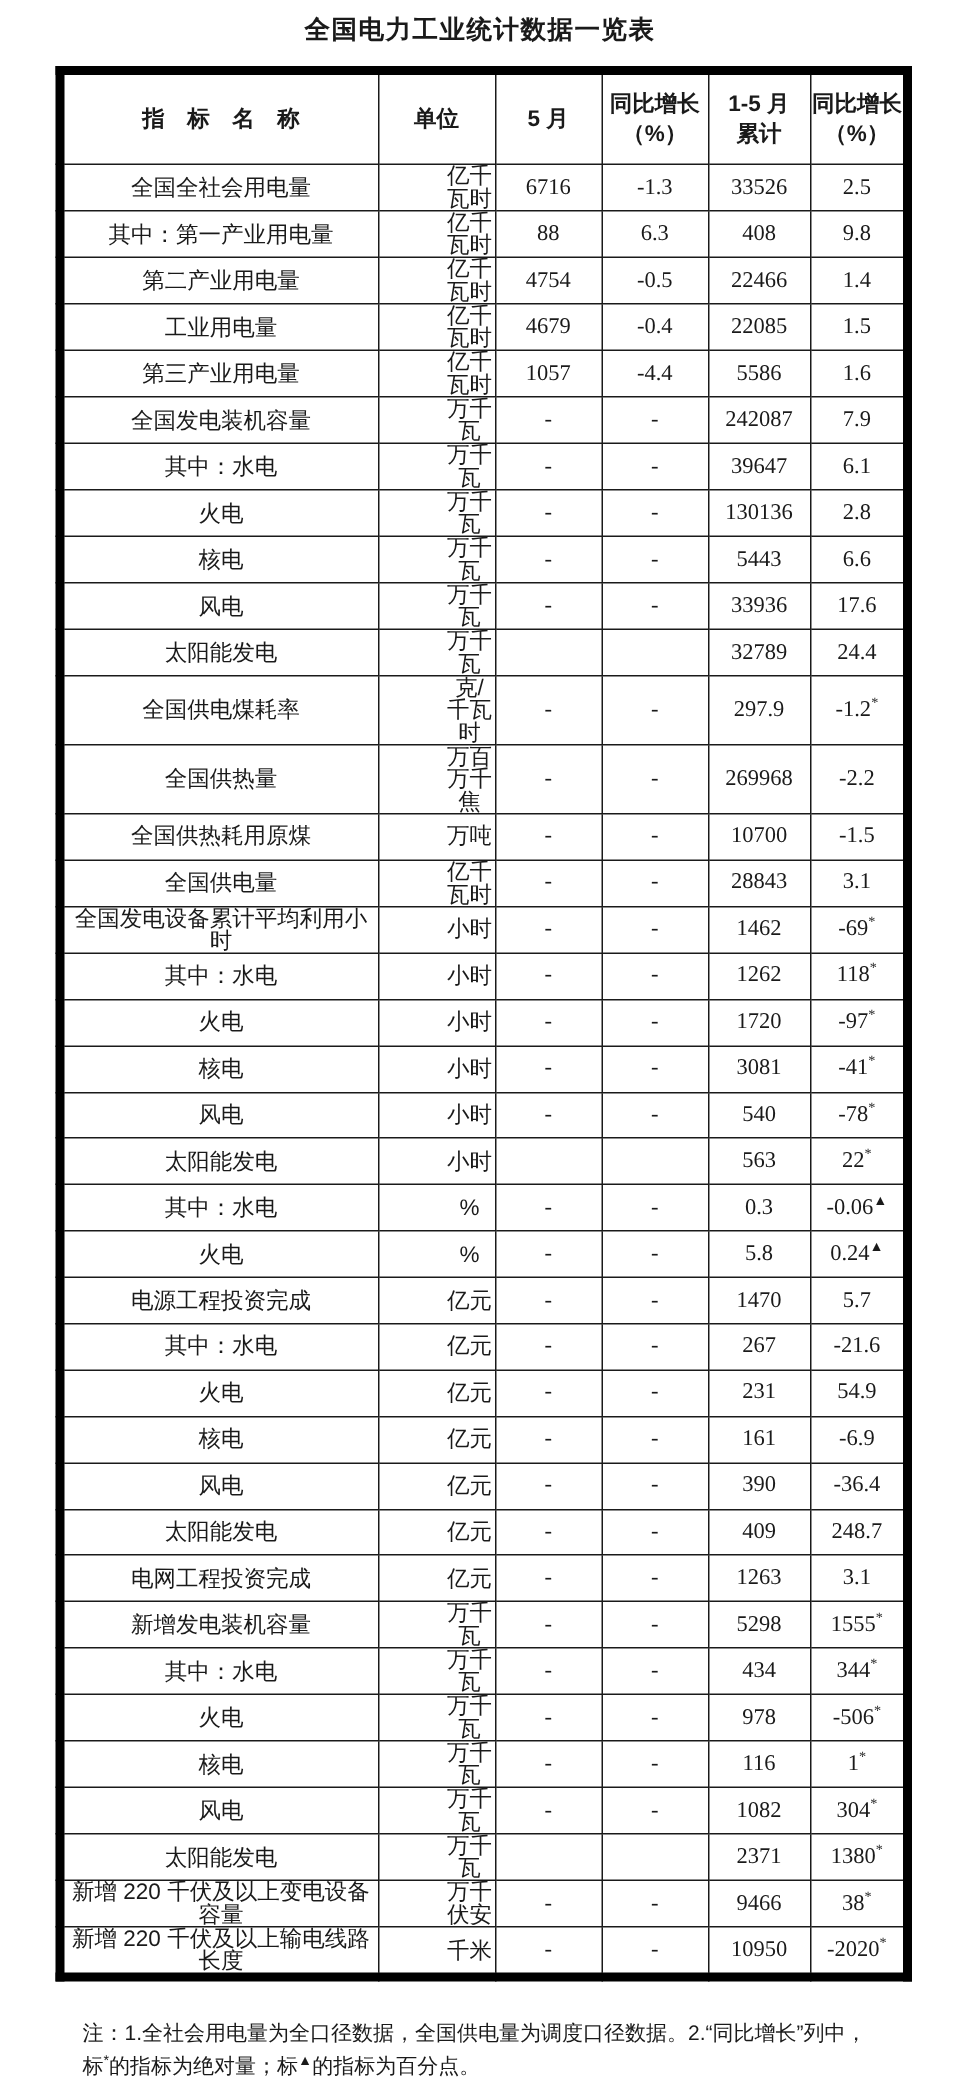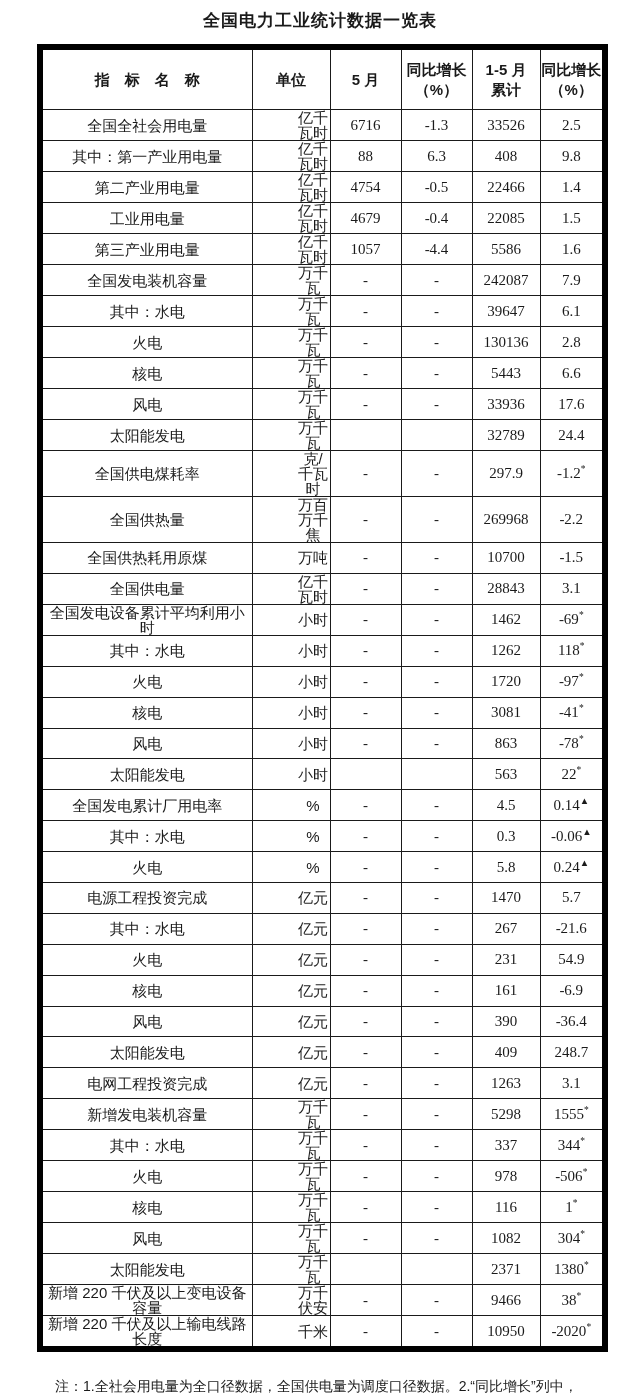--- a/index.html
+++ b/index.html
@@ -256,40 +256,32 @@
         <td class="c-num">-</td>
         <td class="c-num">-</td>
         <td class="c-num">3081</td>
         <td class="c-num">-41<sup>*</sup></td>
       </tr>
       <tr>
         <td class="c-label ind2">风电</td>
         <td class="c-unit">小时</td>
         <td class="c-num">-</td>
         <td class="c-num">-</td>
-        <td class="c-num">863</td>
+        <td class="c-num">540</td>
         <td class="c-num">-78<sup>*</sup></td>
       </tr>
       <tr>
         <td class="c-label ind2">太阳能发电</td>
         <td class="c-unit">小时</td>
         <td class="c-num"></td>
         <td class="c-num"></td>
         <td class="c-num">563</td>
         <td class="c-num">22<sup>*</sup></td>
       </tr>
       <tr>
-        <td class="c-label ind0">全国发电累计厂用电率</td>
-        <td class="c-unit">%</td>
-        <td class="c-num">-</td>
-        <td class="c-num">-</td>
-        <td class="c-num">4.5</td>
-        <td class="c-num">0.14<sup>▲</sup></td>
-      </tr>
-      <tr>
         <td class="c-label ind1">其中：水电</td>
         <td class="c-unit">%</td>
         <td class="c-num">-</td>
         <td class="c-num">-</td>
         <td class="c-num">0.3</td>
         <td class="c-num">-0.06<sup>▲</sup></td>
       </tr>
       <tr>
         <td class="c-label ind2">火电</td>
         <td class="c-unit">%</td>
@@ -360,21 +352,21 @@
         <td class="c-num">-</td>
         <td class="c-num">-</td>
         <td class="c-num">5298</td>
         <td class="c-num">1555<sup>*</sup></td>
       </tr>
       <tr>
         <td class="c-label ind1">其中：水电</td>
         <td class="c-unit">万千瓦</td>
         <td class="c-num">-</td>
         <td class="c-num">-</td>
-        <td class="c-num">337</td>
+        <td class="c-num">434</td>
         <td class="c-num">344<sup>*</sup></td>
       </tr>
       <tr>
         <td class="c-label ind2">火电</td>
         <td class="c-unit">万千瓦</td>
         <td class="c-num">-</td>
         <td class="c-num">-</td>
         <td class="c-num">978</td>
         <td class="c-num">-506<sup>*</sup></td>
       </tr>

